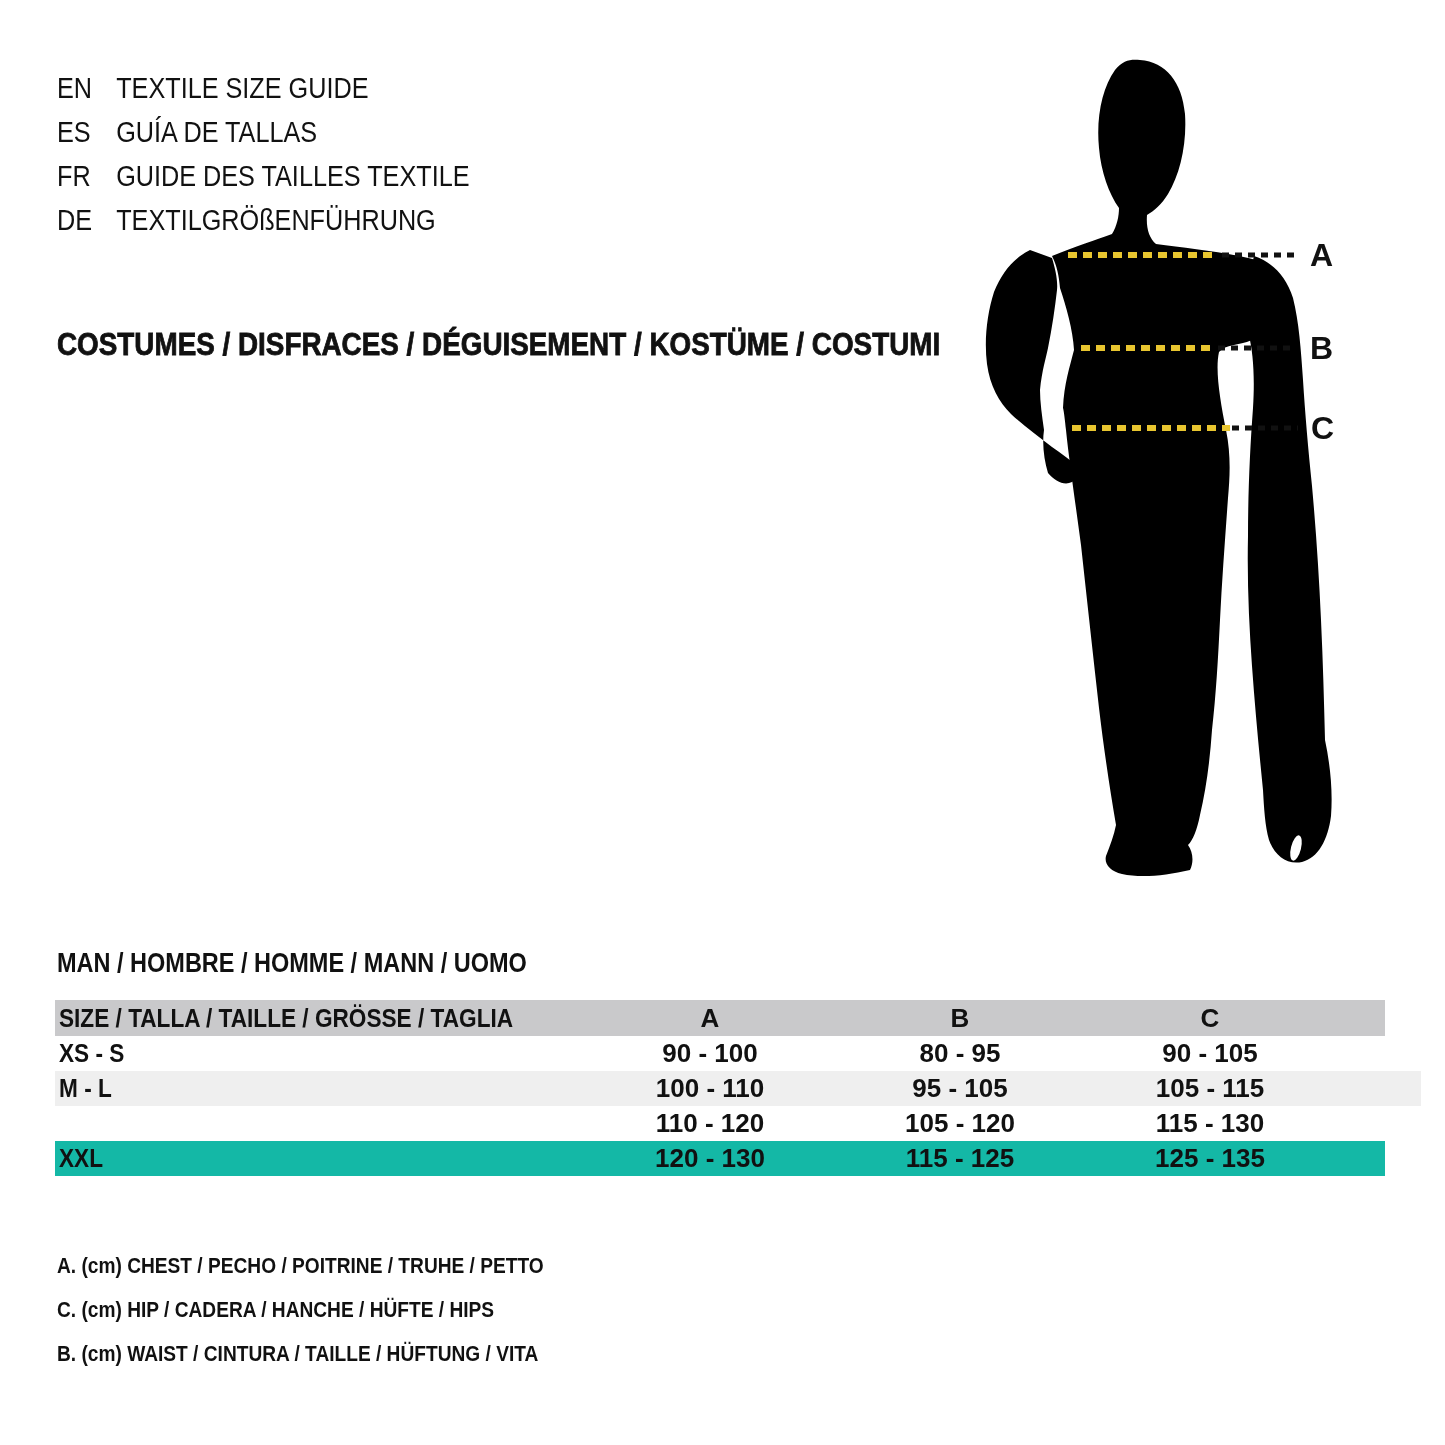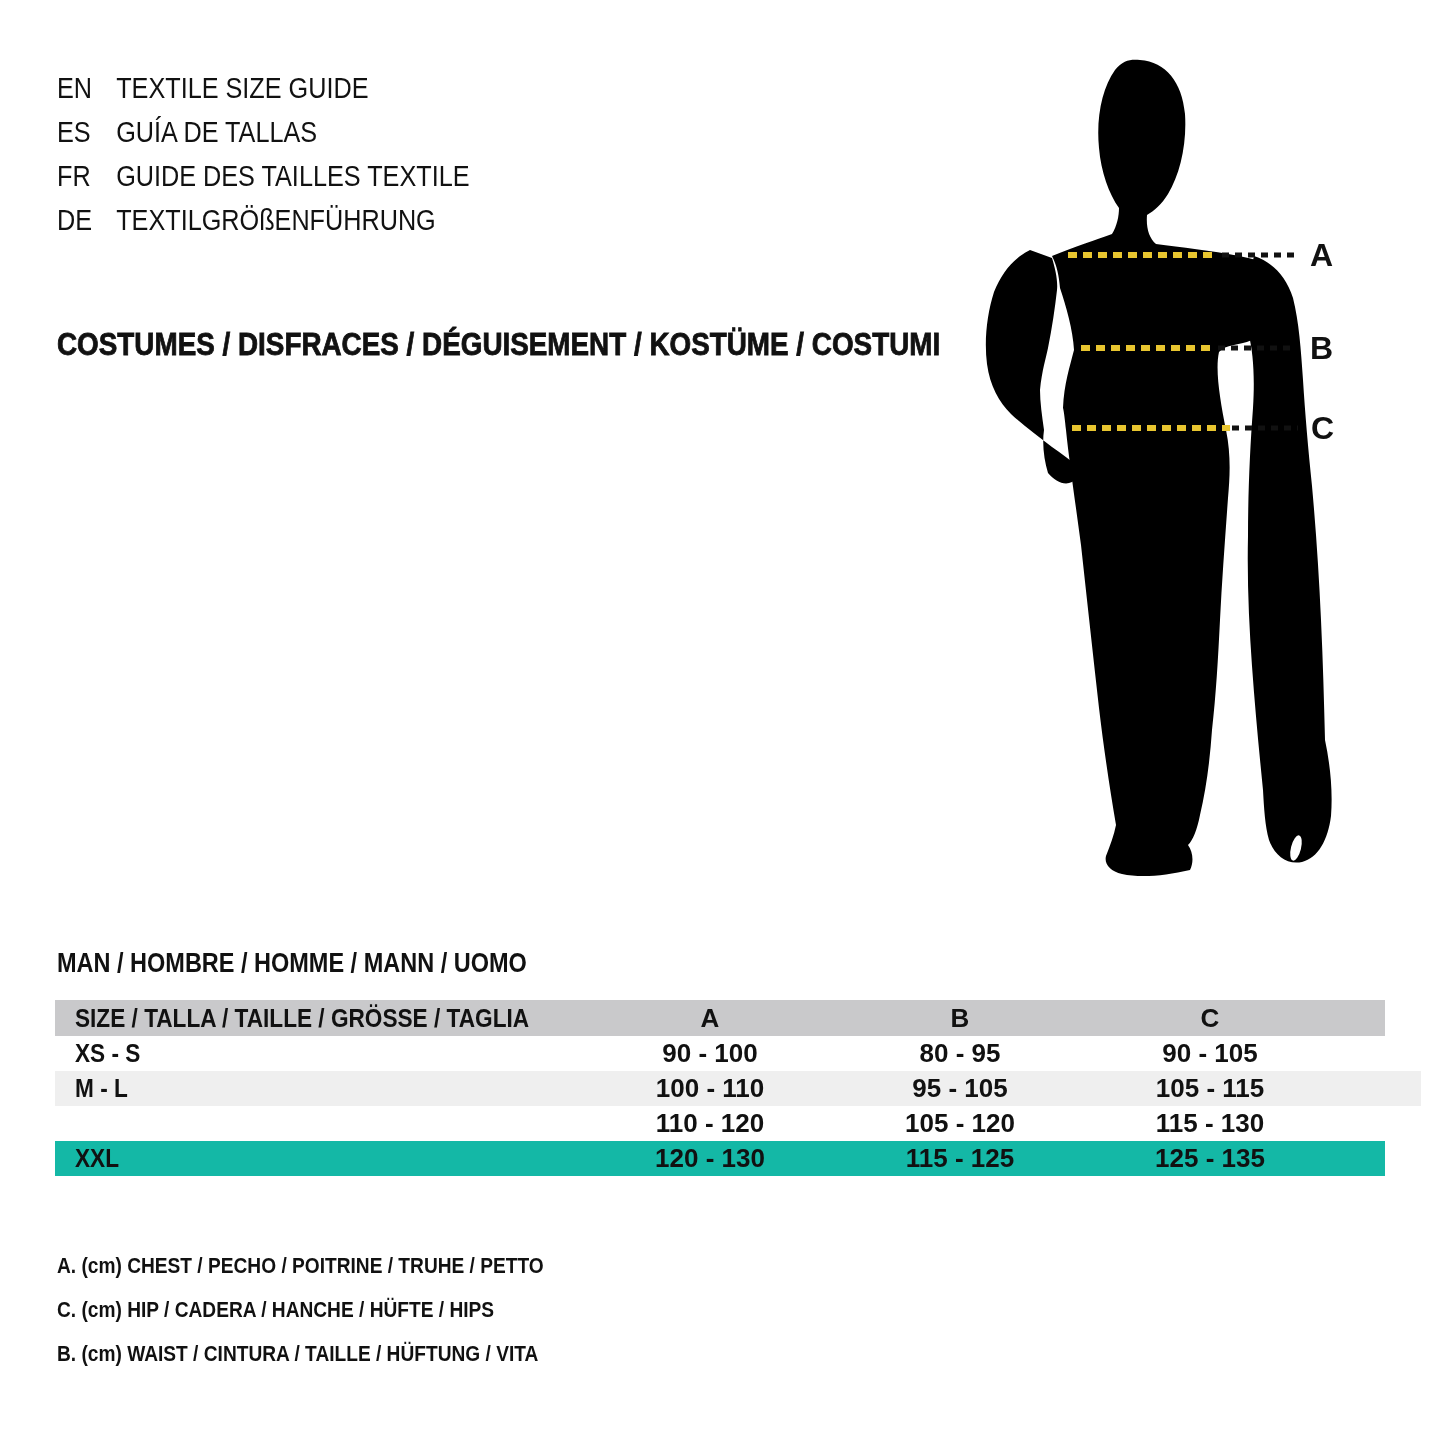--- a/index.html
+++ b/index.html
@@ -21,21 +21,21 @@
   .section-title{position:absolute;left:57px;top:948px;font-size:27px;font-weight:700;white-space:nowrap;}
   
   .size-table{position:absolute;left:55px;top:1000px;width:1330px;height:176px;font-size:26px;font-weight:700;}
   .t-row{position:absolute;left:0;width:1330px;}
   .t-header{top:0;height:36px;}
   .t-r0{top:36px;height:35px;}
   .t-r1{top:71px;height:35px;padding-left:36px;}
   .t-r2{top:106px;height:35px;}
   .t-r3{top:141px;height:35px;}
   .cell{position:absolute;top:0;height:100%;display:flex;align-items:center;}
-  .c-size{left:20px;width:600px;justify-content:flex-start;}
+  .c-size{left:4px;width:600px;justify-content:flex-start;}
   .c-a{left:530px;width:250px;justify-content:center;}
   .c-b{left:780px;width:250px;justify-content:center;}
   .c-c{left:1030px;width:250px;justify-content:center;}
   
   .notes{position:absolute;left:57px;top:1244px;}
   .note-row{height:44px;line-height:44px;font-size:22px;font-weight:700;white-space:nowrap;}
 </style>
 </head>
 <body>
 

